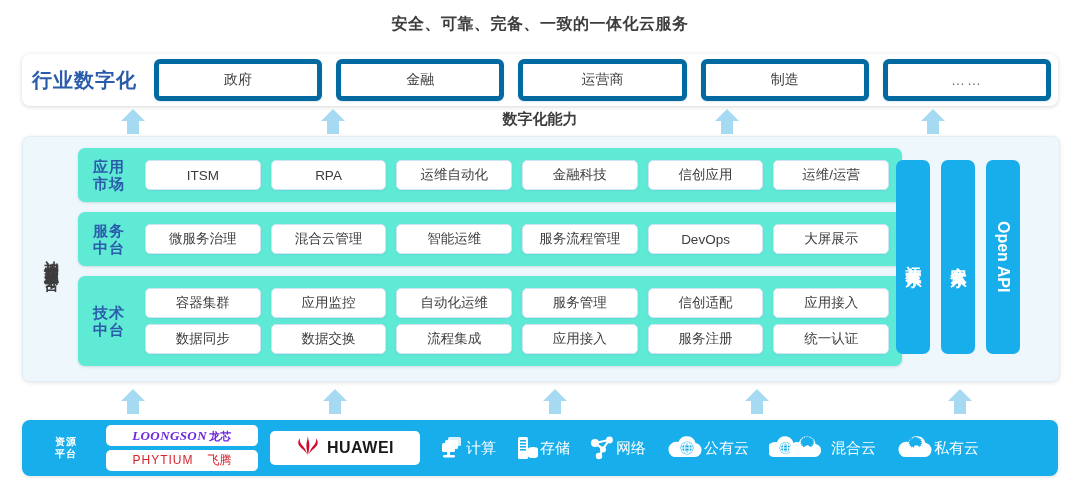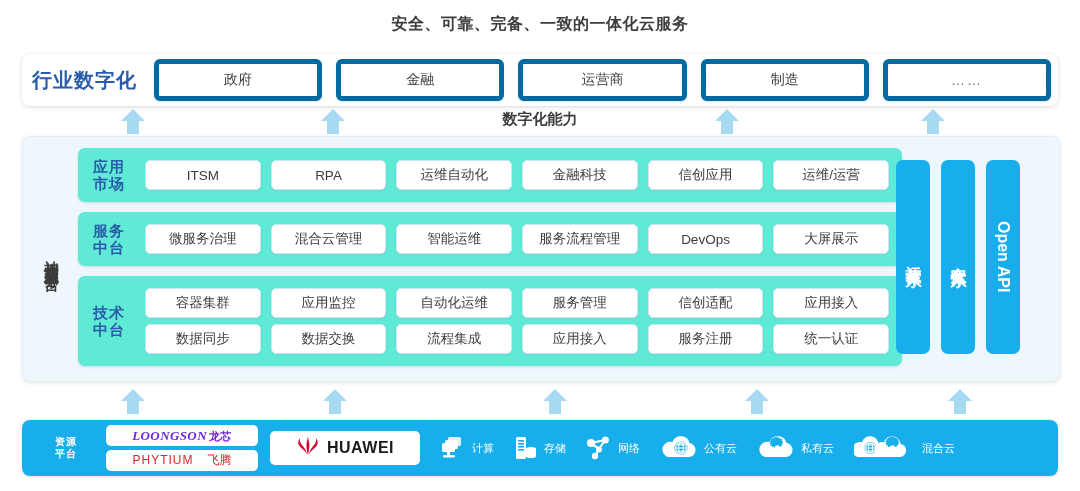--- a/index.html
+++ b/index.html
@@ -95,21 +95,21 @@
   .logo-loongson{font-size:13px;font-weight:bold;font-style:italic;color:#6d28d9;letter-spacing:.4px;font-family:Liberation Serif, serif;}
   .logo-loongson .cn{font-style:normal;font-size:11px;margin-left:2px;}
   .logo-phytium{font-size:12px;color:#d6232a;letter-spacing:1px;}
   .logo-phytium .cn{letter-spacing:0;margin-left:14px;}
   #huawei-pill{
     background:#fff;border-radius:5px;height:34px;width:150px;margin-left:12px;
     display:flex;align-items:center;justify-content:center;gap:7px;
   }
   #huawei-pill .hw-text{font-size:16px;font-weight:bold;color:#1a1a1a;letter-spacing:.5px;}
   .res-item{
-    display:flex;align-items:center;gap:6px;color:#fff;font-size:11px;
+    display:flex;align-items:center;color:#fff;font-size:15px;
     margin-left:20px;white-space:nowrap;
   }
   .res-item .ico{display:flex;align-items:center;}
 </style>
 </head>
 <body>
 
 <div class="title">安全、可靠、完备、一致的一体化云服务</div>
 
 <div class="panel" id="industry-row">
@@ -329,41 +329,41 @@
           <line x1="16.4" y1="9.8" x2="25.6" y2="9.8"></line>
           <line x1="16.4" y1="16.2" x2="25.6" y2="16.2"></line>
         </g>
       </svg>
     </span>
     <span>公有云</span>
   </div>
 
   <div class="res-item">
     <span class="ico">
-      <svg width="38" height="26" viewBox="0 0 38 26">
-        <path d="M8 22h21a7 7 0 0 0 .6-13.9A9 9 0 0 0 12.4 7 6.6 6.6 0 0 0 8 22z" fill="#ffffff"></path>
-        <path d="M21 6.6l1.9.5.9-1.7 1.7 1 .1-1.9 1.9.3-.7-1.8 1.8-.7-1.4-1.3 1.4-1.3-1.8-.7.7-1.8-1.9.3-.1-1.9-1.7 1-.9-1.7-1.9.5-1.9-.5-.9 1.7-1.7-1-.1 1.9-1.9-.3.7 1.8-1.8.7 1.4 1.3-1.4 1.3 1.8.7-.7 1.8 1.9-.3.1 1.9 1.7-1 .9 1.7z" transform="translate(0,6.6) scale(0.92)" fill="#17aeeb"></path>
-        <circle cx="20.3" cy="12.8" r="2.6" fill="#ffffff"></circle>
-      </svg>
-    </span>
-    <span>私有云</span>
-  </div>
-
-  <div class="res-item">
-    <span class="ico">
       <svg width="62" height="26" viewBox="0 0 62 26">
         <path d="M4 22h20a6.6 6.6 0 0 0 .6-13.1A8.5 8.5 0 0 0 8 7.2 6.3 6.3 0 0 0 4 22z" fill="#ffffff"></path>
         <circle cx="16.5" cy="13" r="6" fill="#17aeeb"></circle>
         <g stroke="#ffffff" stroke-width="1.05" fill="none">
           <circle cx="16.5" cy="13" r="5"></circle>
           <ellipse cx="16.5" cy="13" rx="2.1" ry="5"></ellipse>
           <line x1="11.5" y1="13" x2="21.5" y2="13"></line>
           <line x1="12.3" y1="10" x2="20.7" y2="10"></line>
           <line x1="12.3" y1="16" x2="20.7" y2="16"></line>
         </g>
         <path d="M26 22h20a6.6 6.6 0 0 0 .6-13.1A8.5 8.5 0 0 0 30 7.2 6.3 6.3 0 0 0 26 22z" fill="#ffffff"></path>
         <path d="M38.5 6.4l2 .5.9-1.8 1.8 1 .1-2 2 .3-.7-1.9 1.9-.7-1.5-1.4 1.5-1.4-1.9-.7.7-1.9-2 .3-.1-2-1.8 1-.9-1.8-2 .5-2-.5-.9 1.8-1.8-1-.1 2-2-.3.7 1.9-1.9.7 1.5 1.4-1.5 1.4 1.9.7-.7 1.9 2-.3.1 2 1.8-1 .9 1.8z" transform="translate(0,6.8) scale(0.9) translate(4,0)" fill="#17aeeb"></path>
         <circle cx="38.4" cy="12.8" r="2.5" fill="#ffffff"></circle>
       </svg>
     </span>
     <span>混合云</span>
   </div>
+
+  <div class="res-item">
+    <span class="ico">
+      <svg width="38" height="26" viewBox="0 0 38 26">
+        <path d="M8 22h21a7 7 0 0 0 .6-13.9A9 9 0 0 0 12.4 7 6.6 6.6 0 0 0 8 22z" fill="#ffffff"></path>
+        <path d="M21 6.6l1.9.5.9-1.7 1.7 1 .1-1.9 1.9.3-.7-1.8 1.8-.7-1.4-1.3 1.4-1.3-1.8-.7.7-1.8-1.9.3-.1-1.9-1.7 1-.9-1.7-1.9.5-1.9-.5-.9 1.7-1.7-1-.1 1.9-1.9-.3.7 1.8-1.8.7 1.4 1.3-1.4 1.3 1.8.7-.7 1.8 1.9-.3.1 1.9 1.7-1 .9 1.7z" transform="translate(0,6.6) scale(0.92)" fill="#17aeeb"></path>
+        <circle cx="20.3" cy="12.8" r="2.6" fill="#ffffff"></circle>
+      </svg>
+    </span>
+    <span>私有云</span>
+  </div>
 </div>
 
 </body></html>

